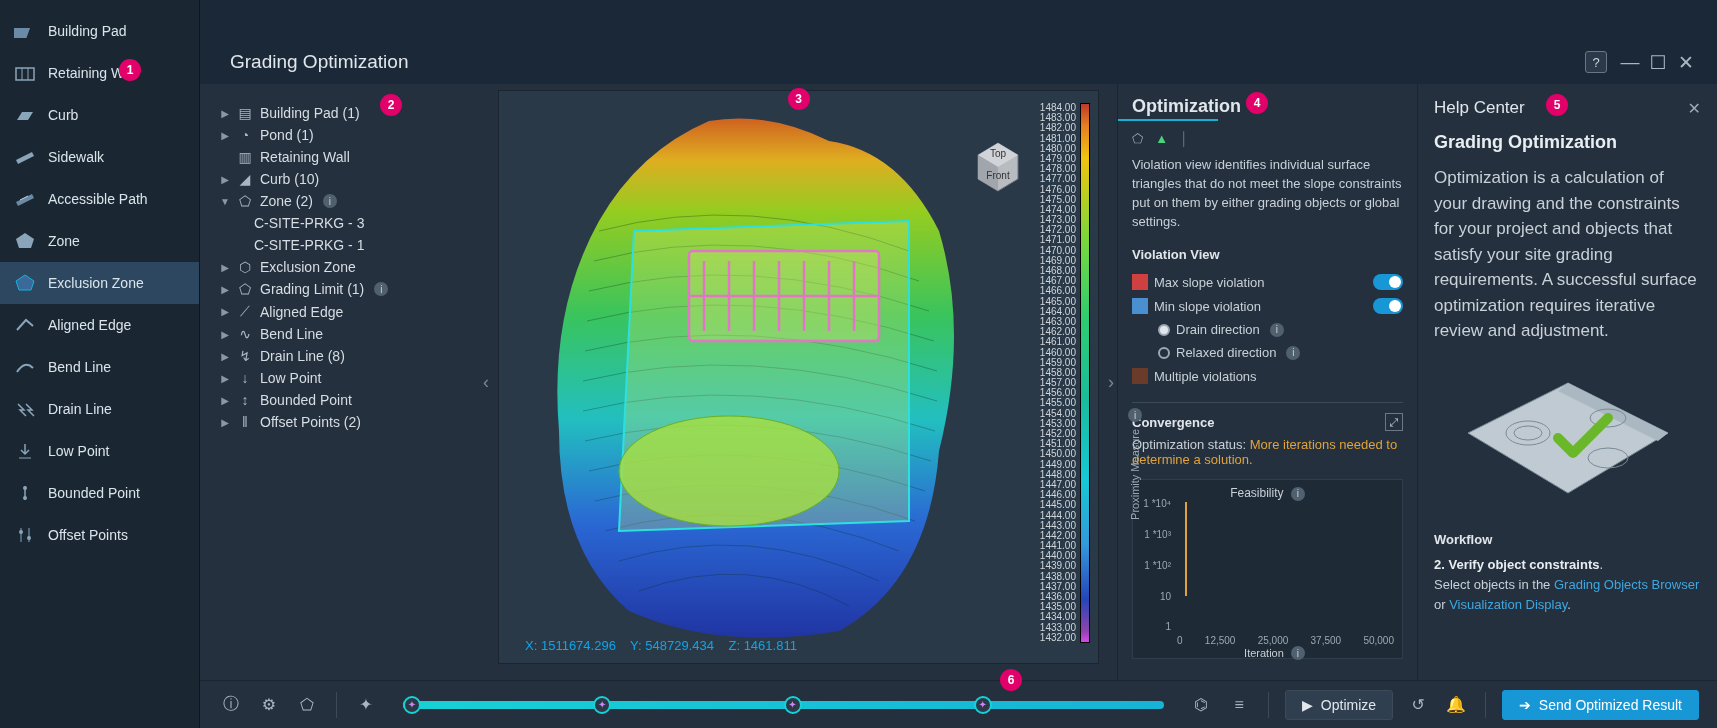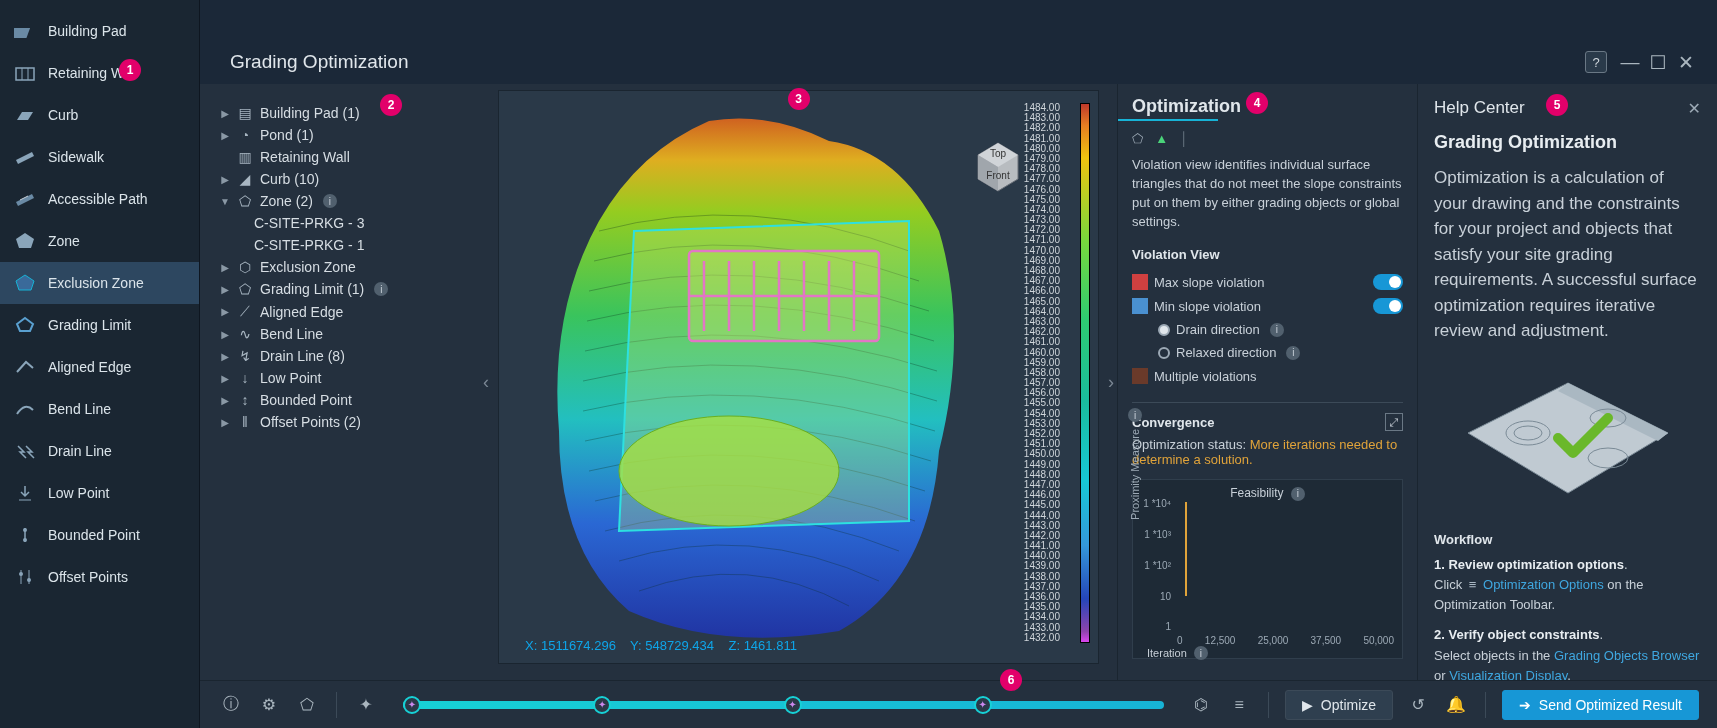--- a/index.html
+++ b/index.html
@@ -146,21 +146,21 @@
   .terrain {
     position:absolute;
     left:40px; top:20px; width:430px; height:540px;
   }
   .coords {
     position:absolute; left:26px; bottom:10px;
     font-size:13px; color:#0ea5e9;
   }
   .legend {
     position:absolute; right:8px; top:12px;
-    display:flex; gap:20px;
+    display:flex; gap:4px;
   }
   .legend-bar { width:10px; height:540px; border:1px solid #000;
     background: linear-gradient(to bottom,
       #c0392b 0%, #e67e22 4%, #f1c40f 10%, #7bd83b 25%,
       #2ecc71 40%, #1abc9c 55%, #17c8d6 70%, #3498db 82%,
       #2546b8 92%, #8e44ad 98%, #d946ef 100%);
   }
   .legend-labels { display:flex;flex-direction:column;justify-content:space-between;font-size:10px;color:#d0d6db;height:540px;line-height:1.02;}
   .viewcube {
     position:absolute; right:68px; top:44px;
@@ -229,21 +229,21 @@
   .status-text{margin-top:6px;}
   .status-text .warn{color:#e0a33a;}
   .chart{
     margin-top:12px; height:180px; background:#1e2a36;border:1px solid #303e4c;
     position:relative; padding:8px 10px 24px 40px;
   }
   .chart-title{position:absolute;top:6px;left:0;right:0;text-align:center;font-size:12px;color:#c8d0d8;}
   .ylab{position:absolute;left:2px;top:50%;transform:rotate(-90deg) translateX(50%);transform-origin:left;font-size:11px;color:#9ca9b5;}
   .yticks{position:absolute;left:8px;top:18px;bottom:26px;display:flex;flex-direction:column;justify-content:space-between;font-size:10px;color:#9ca9b5;text-align:right;width:30px;}
   .xticks{position:absolute;left:44px;right:8px;bottom:12px;display:flex;justify-content:space-between;font-size:10px;color:#9ca9b5;}
-  .xlab{position:absolute;bottom:-2px;left:14px;right:0;text-align:left;font-size:11px;color:#c8d0d8;}
+  .xlab{position:absolute;bottom:-2px;left:14px;right:0;text-align:center;font-size:11px;color:#c8d0d8;}
   .plot-line{position:absolute;left:52px;top:22px;width:2px;height:94px;background:#e0a33a;}
 
   
   .help {
     width:300px; background:#24303e; border-left:1px solid #1a2530;
     padding:14px 16px; position:relative; overflow-y:auto;
   }
   .help-title{font-size:17px;color:#e0e6eb;margin-bottom:14px;display:flex;align-items:flex-end;}
   .help-close{margin-left:auto;color:#9ca9b5;cursor:pointer;font-size:16px;}
   .help h2{font-size:18px;color:#e8edf1;margin-bottom:12px;font-weight:600;}
@@ -314,28 +314,20 @@
       </span>
     <span>Zone</span>
   </div>
   <div class="palette-item active">
     <span class="palette-icon">
         <svg width="22" height="22">
           <polygon points="11,3 20,9 17,18 5,18 2,9" fill="#3a6a9a" stroke="#17b3d6"></polygon>
         </svg>
       </span>
     <span>Exclusion Zone</span>
-  </div>
-  <div class="palette-item">
-    <span class="palette-icon">
-        <svg width="22" height="22">
-          <polygon points="11,4 19,10 16,17 6,17 3,10" fill="none" stroke="#5aa0d0" stroke-width="2"></polygon>
-        </svg>
-      </span>
-    <span>Grading Limit</span>
   </div>
   <div class="palette-item">
     <span class="palette-icon">
         <svg width="22" height="22">
           <path d="M3 16 L12 6 L19 12" fill="none" stroke="#8aa5ba" stroke-width="2"></path>
         </svg>
       </span>
     <span>Aligned Edge</span>
   </div>
   <div class="palette-item">
@@ -691,27 +683,20 @@
            <ellipse cx="80" cy="70" rx="22" ry="12"></ellipse>
               <ellipse cx="80" cy="70" rx="14" ry="7"></ellipse>
            <ellipse cx="160" cy="55" rx="18" ry="9"></ellipse>
               <ellipse cx="160" cy="95" rx="20" ry="10"></ellipse>
           </g>
           <path d="M110 75 L125 90 L160 55" stroke="#6ab82a" stroke-width="10" fill="none" stroke-linecap="round" stroke-linejoin="round"></path>
         </svg>
       </div>
       <div class="sec-heading">Workflow</div>
       <div class="wf-item">
-        <b><span>1. Review optimization options</span></b>.<br>
-        <span>Click</span>
-        <span class="inline-icon">≡</span>
-        <span class="link">Optimization Options</span>
-        <span>on the Optimization Toolbar.</span>
-      </div>
-      <div class="wf-item">
         <b><span>2. Verify object constraints</span></b>.<br>
         <span>Select objects in the</span>
         <span class="link">Grading Objects Browser</span>
         <span>or</span>
         <span class="link">Visualization Display</span>.
       </div>
     </div>
   </div>
 
   <div class="toolbar">

